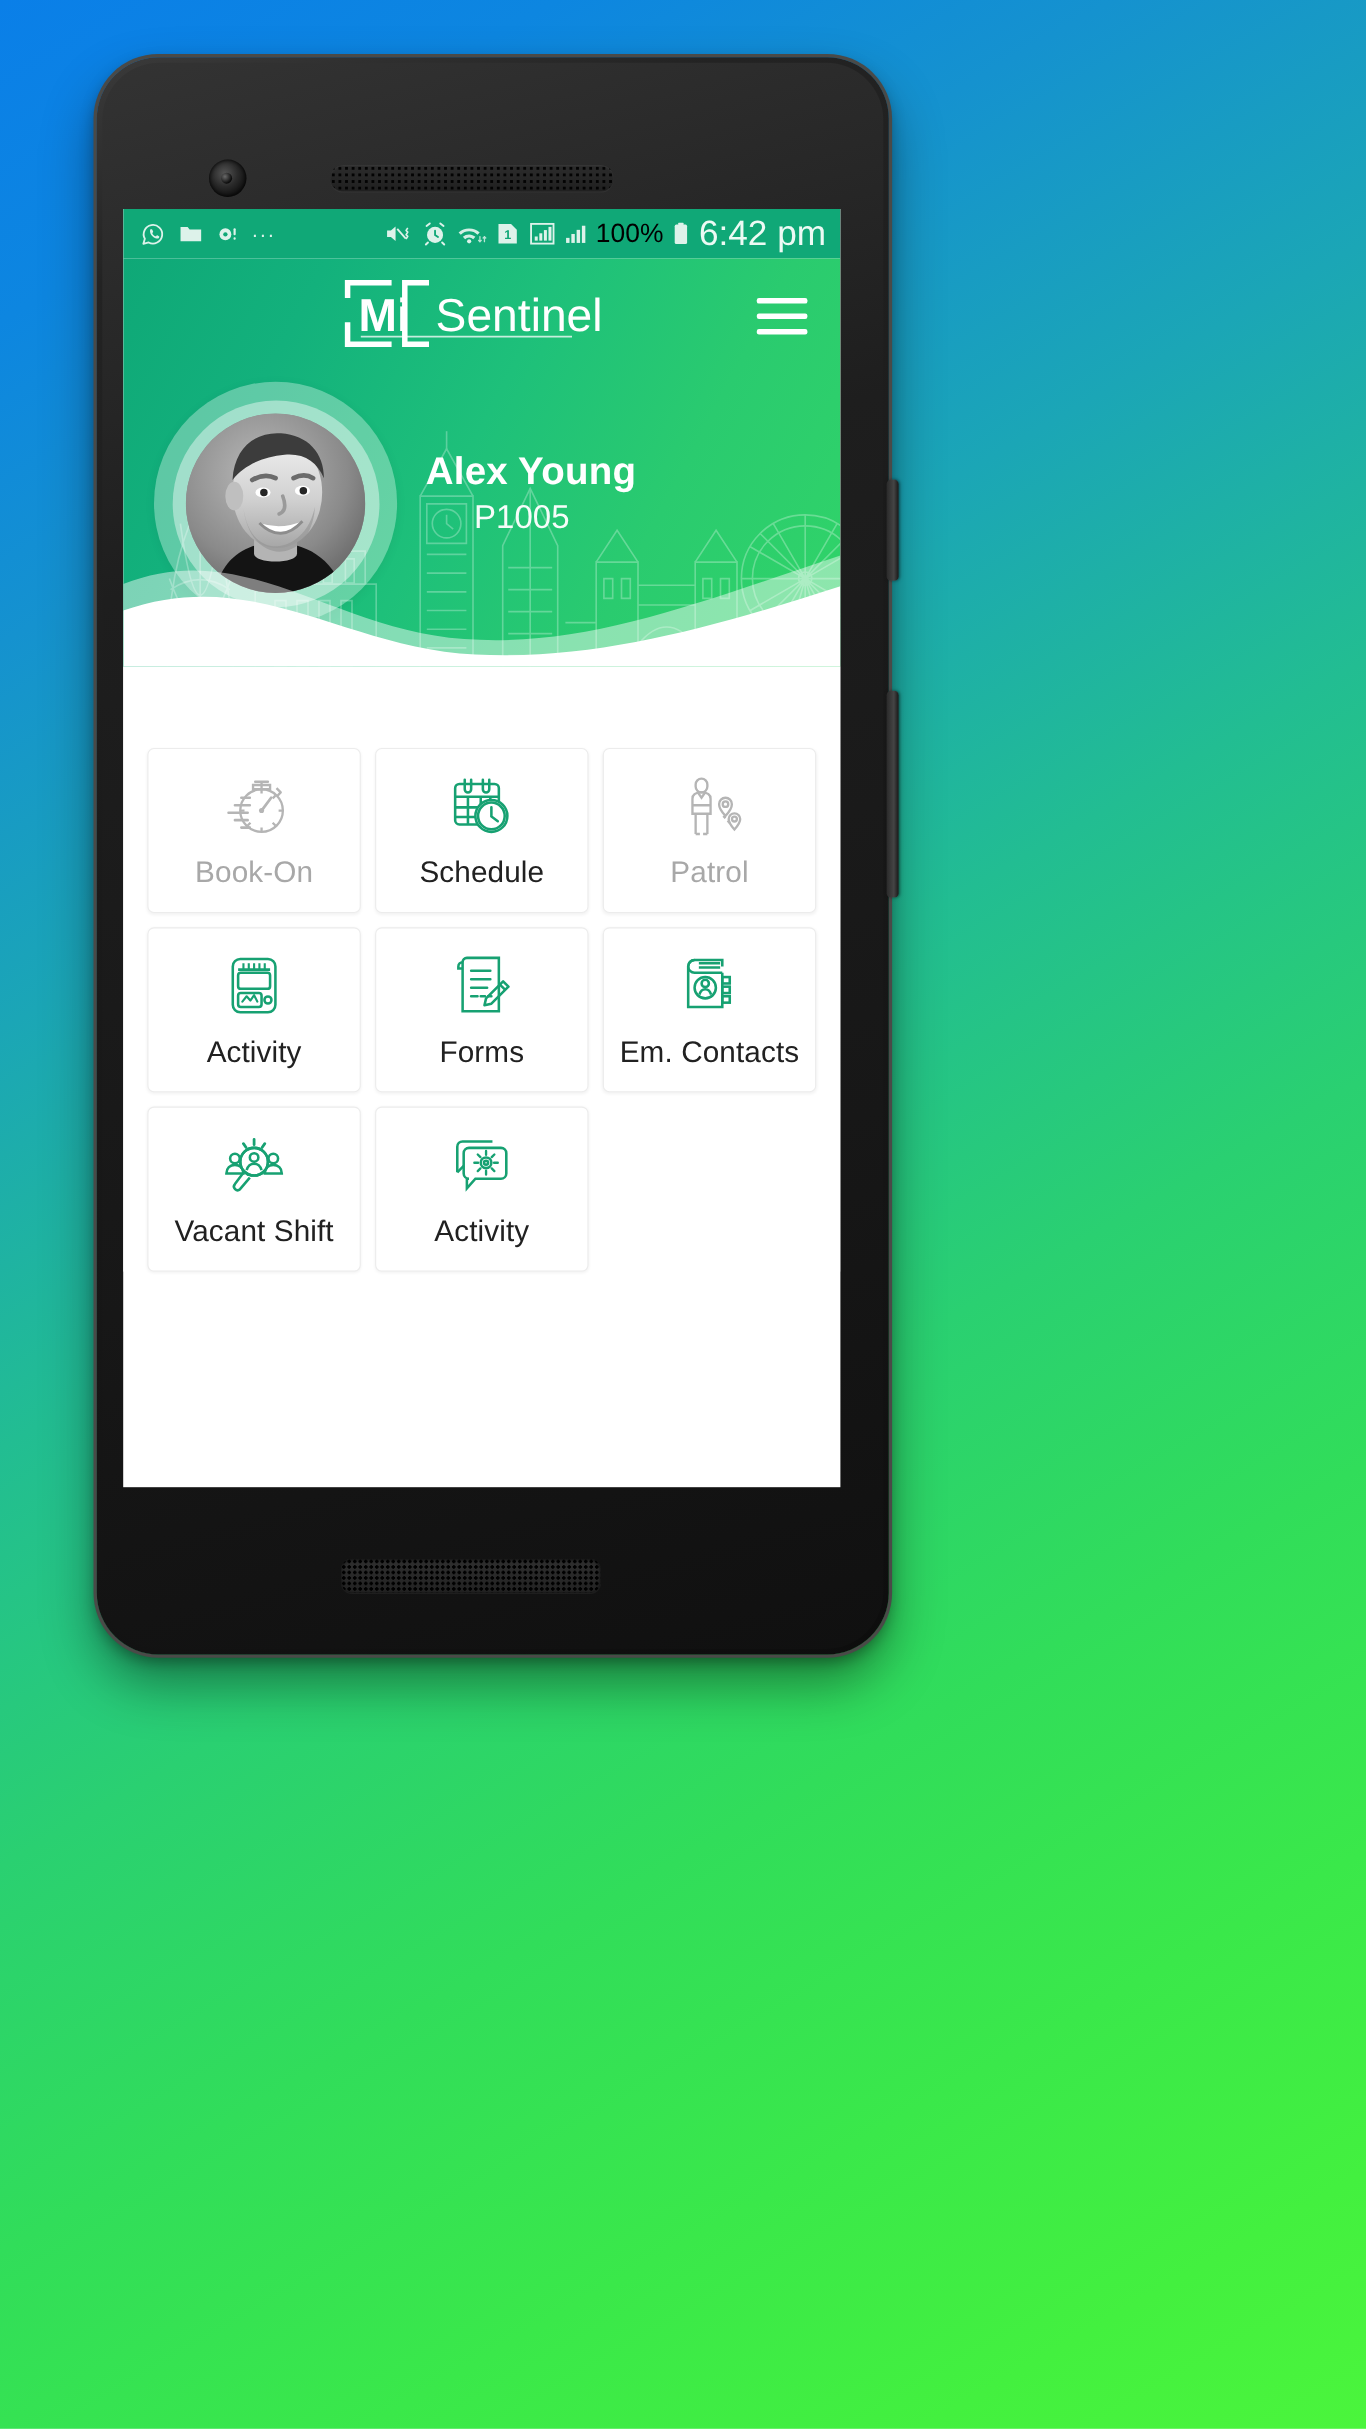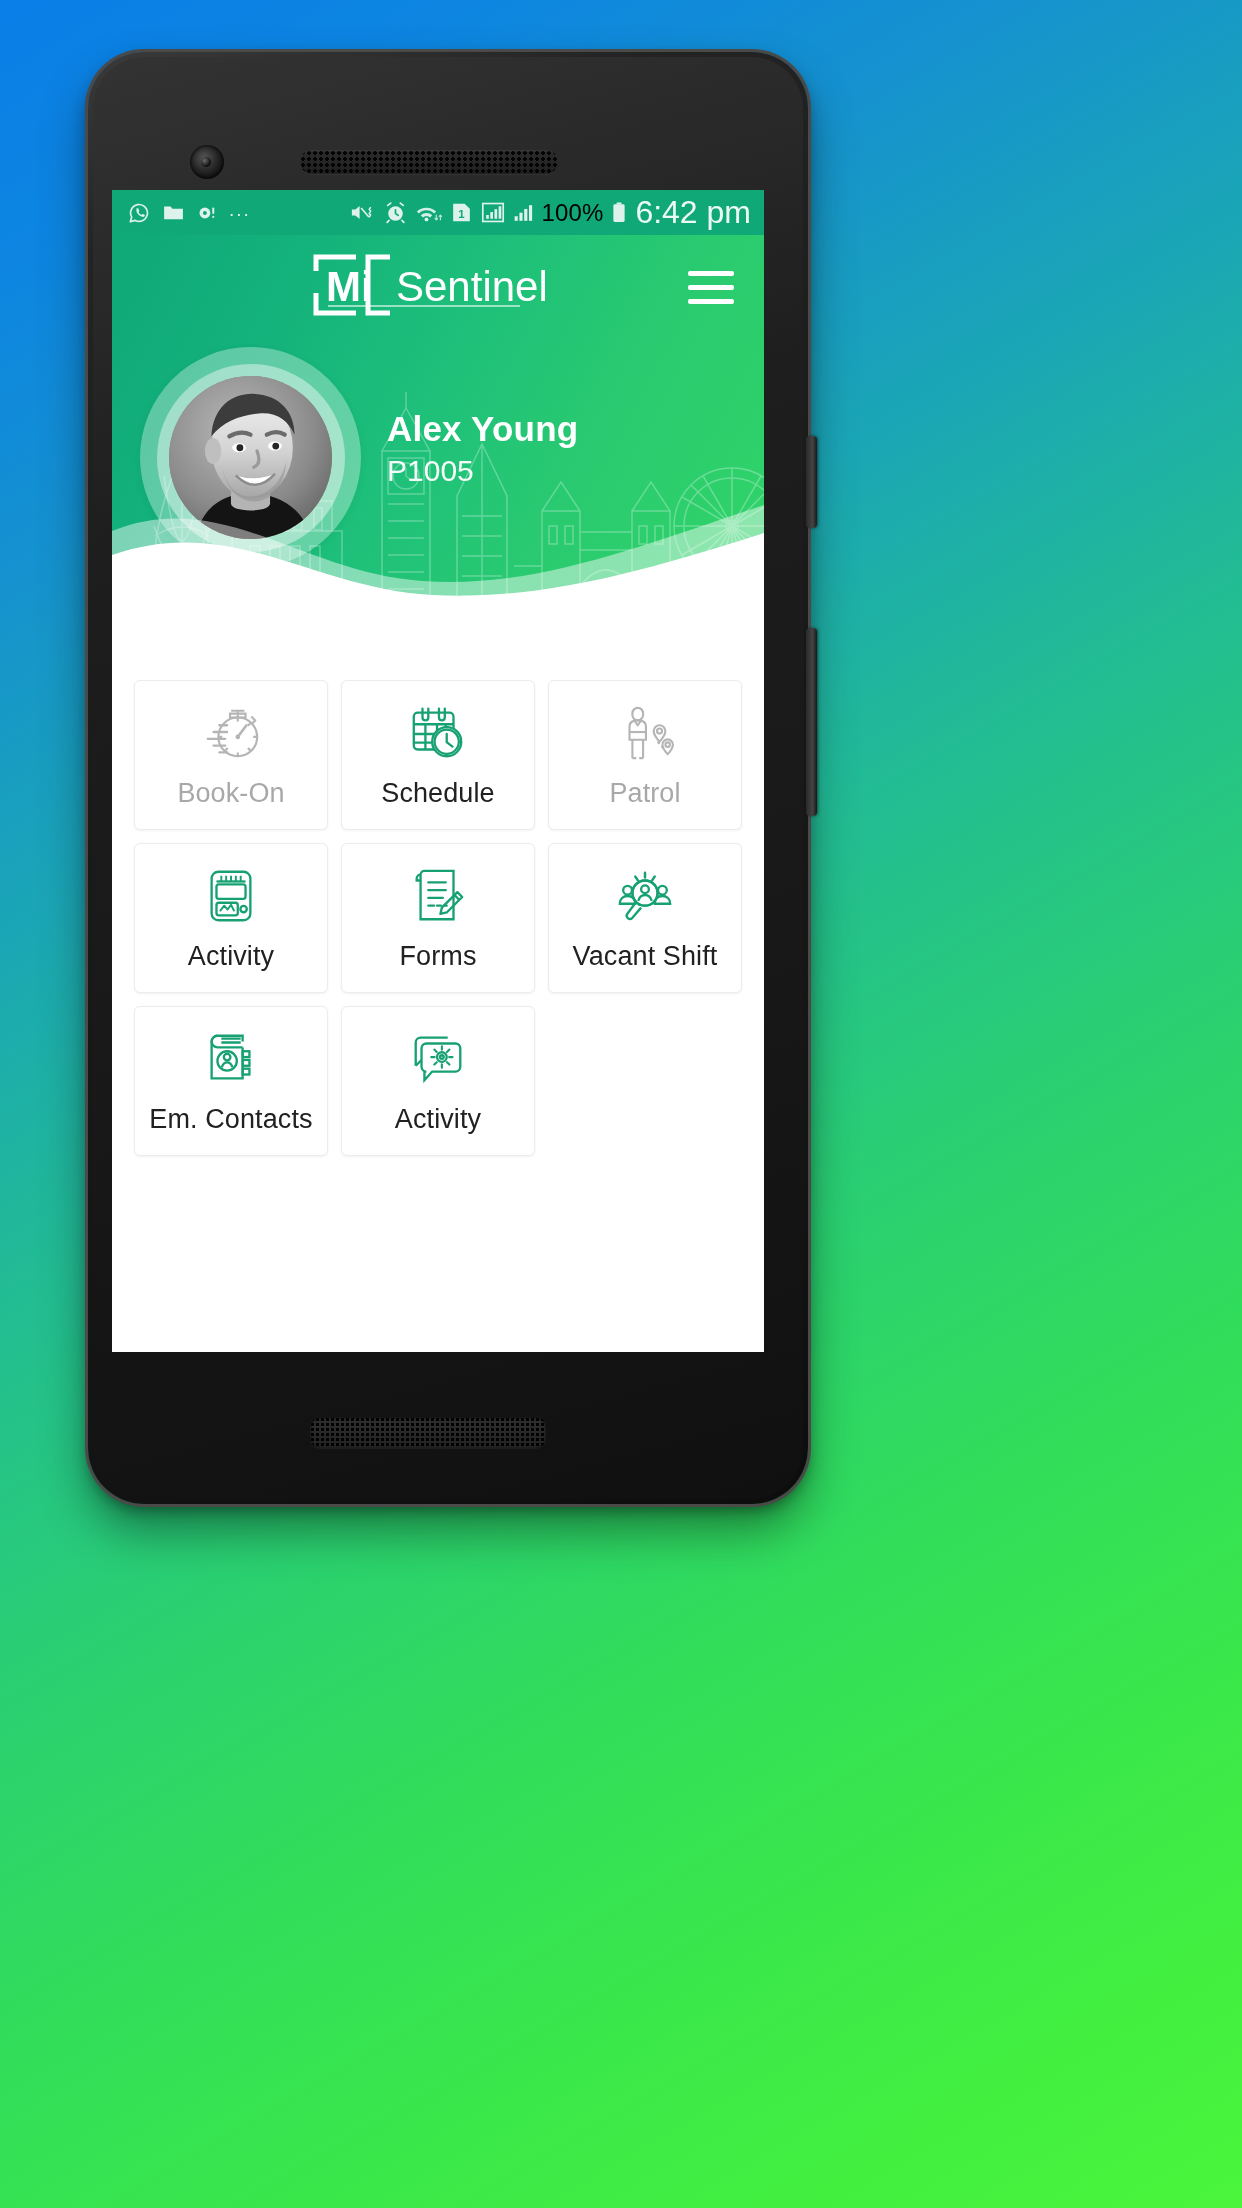--- a/index.html
+++ b/index.html
@@ -143,21 +143,21 @@
     display:flex; align-items:center; justify-content:center;
   }
   .avatar{
     width:163px; height:163px; border-radius:50%;
     overflow:hidden; position:relative;
     background:#8d8d8d;
   }
   .avatar svg{ display:block; width:100%; height:100%; }
   .uinfo{ margin-left:26px; color:#fff; padding-bottom:18px; }
   .uname{ font-size:35px; font-weight:bold; letter-spacing:.2px; line-height:1.18; }
-  .uid{ font-size:30px; font-weight:normal; opacity:.96; margin-top:3px; line-height:1.2; }
+  .uid{ font-size:30px; font-weight:normal; opacity:.96; margin-top:3px; line-height:1.2;margin-left:44px; }
 
   .wave{ position:absolute; left:0; bottom:-1px; width:100%; height:130px; z-index:5;}
 
   
   .content{
     background:#fff; padding:12px 22px 0 22px;
   }
   .grid{
     display:grid;
     grid-template-columns:repeat(3,1fr);
@@ -452,54 +452,54 @@
               <path d="M52 28l5 5-16 16-6.5 1.5L36 44z" stroke-linejoin="round"></path>
               <path d="M49 31l5 5"></path>
             </svg>
           </div>
           <div class="lbl">Forms</div>
         </div>
 
         <div class="tile">
           <div class="ic">
             <svg width="62" height="62" viewBox="0 0 64 64" fill="none" stroke="#17a172" stroke-width="2.4">
+              <path d="M12 14a6 6 0 0 1 6-6h26v6"></path>
+              <path d="M18 8a6 6 0 0 0 0 12h26"></path>
+              <path d="M22 11h20M22 15h20"></path>
+              <path d="M12 14v38h32V20"></path>
+              <circle cx="28" cy="34" r="10"></circle>
+              <circle cx="28" cy="30" r="3.4"></circle>
+              <path d="M22.5 40.5c1-3.2 3-5 5.5-5s4.5 1.8 5.5 5"></path>
+              <rect x="44" y="24" width="7" height="6"></rect>
+              <rect x="44" y="33" width="7" height="6"></rect>
+              <rect x="44" y="42" width="7" height="6"></rect>
+            </svg>
+          </div>
+          <div class="lbl">Em. Contacts</div>
+        </div>
+
+        <div class="tile">
+          <div class="ic">
+            <svg width="62" height="62" viewBox="0 0 64 64" fill="none" stroke="#17a172" stroke-width="2.4">
               <circle cx="14" cy="26" r="4.5"></circle>
               <path d="M6 40c0-5 3.5-8 8-8s8 3 8 8z"></path>
               <circle cx="50" cy="26" r="4.5"></circle>
               <path d="M42 40c0-5 3.5-8 8-8s8 3 8 8z"></path>
               <circle cx="32" cy="29" r="13" fill="#ffffff"></circle>
               <circle cx="32" cy="29" r="13"></circle>
               <circle cx="32" cy="25" r="4"></circle>
               <path d="M25 37c1.2-4 3.8-6 7-6s5.8 2 7 6"></path>
               <path d="M23 38 L14 50a3.4 3.4 0 0 0 4.8 4.8L28 44" stroke-linejoin="round"></path>
               <circle cx="26" cy="41" r="1.3" fill="#17a172" stroke="none"></circle>
               <path d="M32 8v5M22 12l2.5 3.6M42 12l-2.5 3.6" stroke-linecap="round" stroke-width="2.6"></path>
             </svg>
           </div>
           <div class="lbl">Vacant Shift</div>
         </div>
 
-        <div class="tile">
-          <div class="ic">
-            <svg width="62" height="62" viewBox="0 0 64 64" fill="none" stroke="#17a172" stroke-width="2.4">
-              <path d="M12 14a6 6 0 0 1 6-6h26v6"></path>
-              <path d="M18 8a6 6 0 0 0 0 12h26"></path>
-              <path d="M22 11h20M22 15h20"></path>
-              <path d="M12 14v38h32V20"></path>
-              <circle cx="28" cy="34" r="10"></circle>
-              <circle cx="28" cy="30" r="3.4"></circle>
-              <path d="M22.5 40.5c1-3.2 3-5 5.5-5s4.5 1.8 5.5 5"></path>
-              <rect x="44" y="24" width="7" height="6"></rect>
-              <rect x="44" y="33" width="7" height="6"></rect>
-              <rect x="44" y="42" width="7" height="6"></rect>
-            </svg>
-          </div>
-          <div class="lbl">Em. Contacts</div>
-        </div>
-
 
         <div class="tile">
           <div class="ic">
             <svg width="62" height="62" viewBox="0 0 64 64" fill="none" stroke="#17a172" stroke-width="2.4">
               <path d="M9 39V15a5 5 0 0 1 5-5h28"></path>
               <path d="M9 39l6-6"></path>
               <path d="M20 16h30a5 5 0 0 1 5 5v19a5 5 0 0 1-5 5H26l-8 9V45h2a5 5 0 0 1-5-5V21a5 5 0 0 1 5-5z"></path>
               <circle cx="36" cy="30" r="5"></circle>
               <circle cx="36" cy="30" r="1.9"></circle>
               <path d="M36 19v3.5M36 37.5V41M25 30h3.5M43.5 30H47M28.2 22.2l2.5 2.5M41.3 35.3l2.5 2.5M43.8 22.2l-2.5 2.5M30.7 35.3l-2.5 2.5" stroke-linecap="round" stroke-width="2.2"></path>

